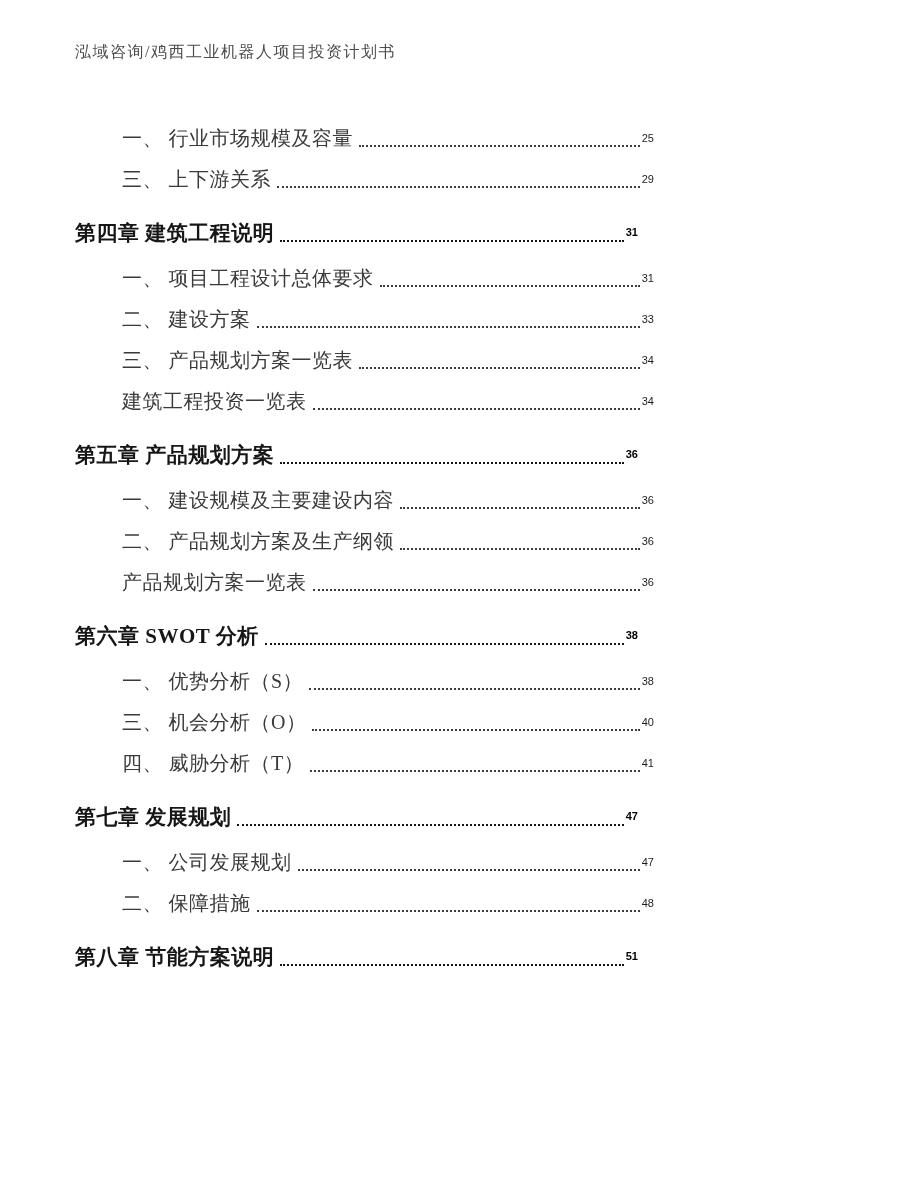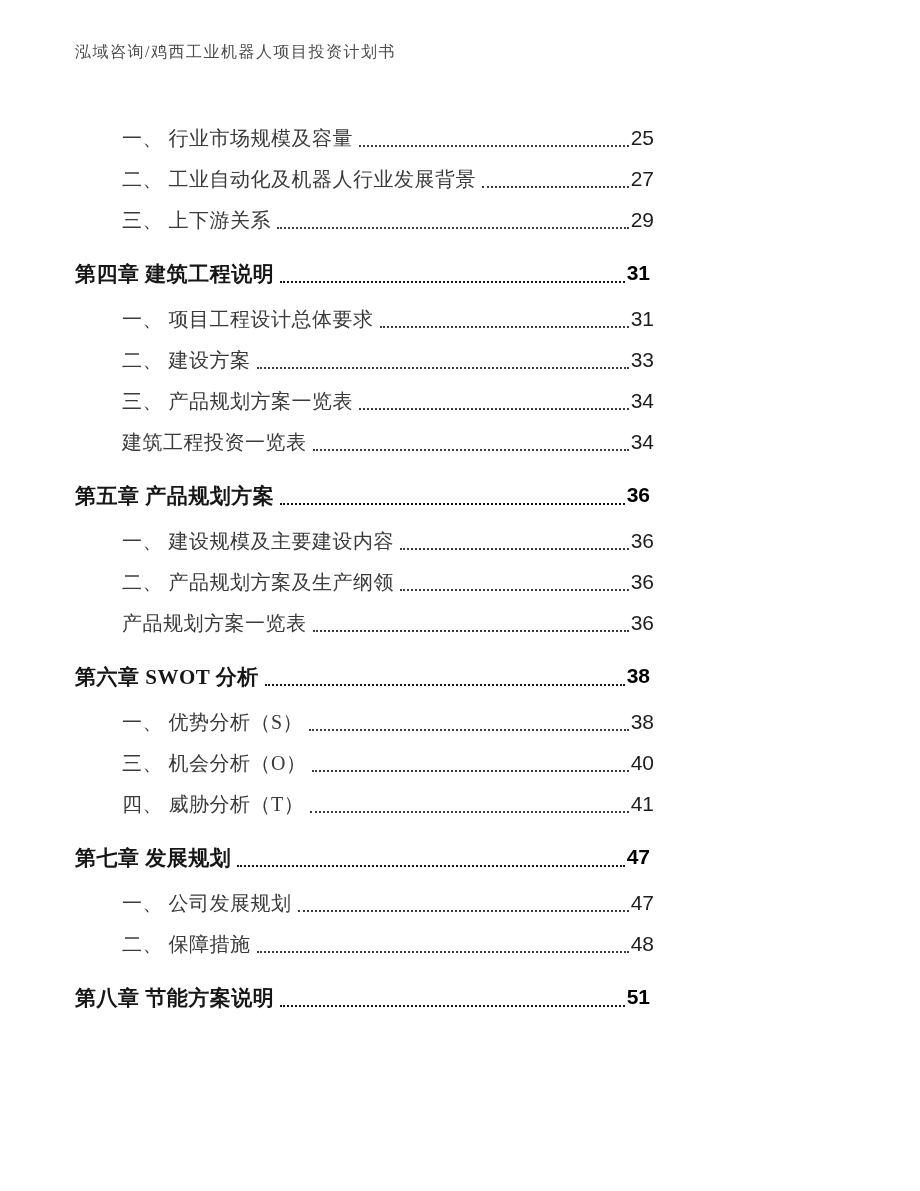--- a/index.html
+++ b/index.html
@@ -37,65 +37,60 @@
     cursor: pointer;
   }
   .row.item, .row.plain {
     height: 41px;
     font-size: 20px;
     color: #3a3a3a;
     padding-left: 47px;
   }
   .row.chapter {
     height: 38px;
-    margin: 14px 4px 6px 0;
+    margin: 14px 16px 6px 0;
     font-size: 21px;
     font-weight: bold;
     color: #161616;
   }
   .t {
     white-space: pre;
     letter-spacing: 0.5px;
   }
   .dots {
     flex: 1;
     height: 0;
     border-bottom: 2px dotted #3c3c3c;
     margin: 14px 2px 0 6px;
   }
   .row.chapter .dots {
     border-bottom: 2.5px dotted #141414;
     margin-top: 15px;
   }
   .p {
     font-family: "Liberation Sans", sans-serif;
-    font-size: 21px;
+    font-size: 11px;
     color: #1d1d1d;
     padding-bottom: 2px;
   }
   .row.chapter .p {
     font-weight: bold;
     color: #000000;
   }
 </style>
 </head>
 <body>
 
 <div class="page">
   <div class="doc-header">泓域咨询/鸡西工业机器人项目投资计划书</div>
   <div class="toc">
       <div class="row item">
         <span class="t">一、 行业市场规模及容量</span>
         <span class="dots"></span>
         <span class="p">25</span>
-      </div>
-      <div class="row item">
-        <span class="t">二、 工业自动化及机器人行业发展背景</span>
-        <span class="dots"></span>
-        <span class="p">27</span>
       </div>
       <div class="row item">
         <span class="t">三、 上下游关系</span>
         <span class="dots"></span>
         <span class="p">29</span>
       </div>
       <div class="row chapter">
         <span class="t">第四章 建筑工程说明</span>
         <span class="dots"></span>
         <span class="p">31</span>

